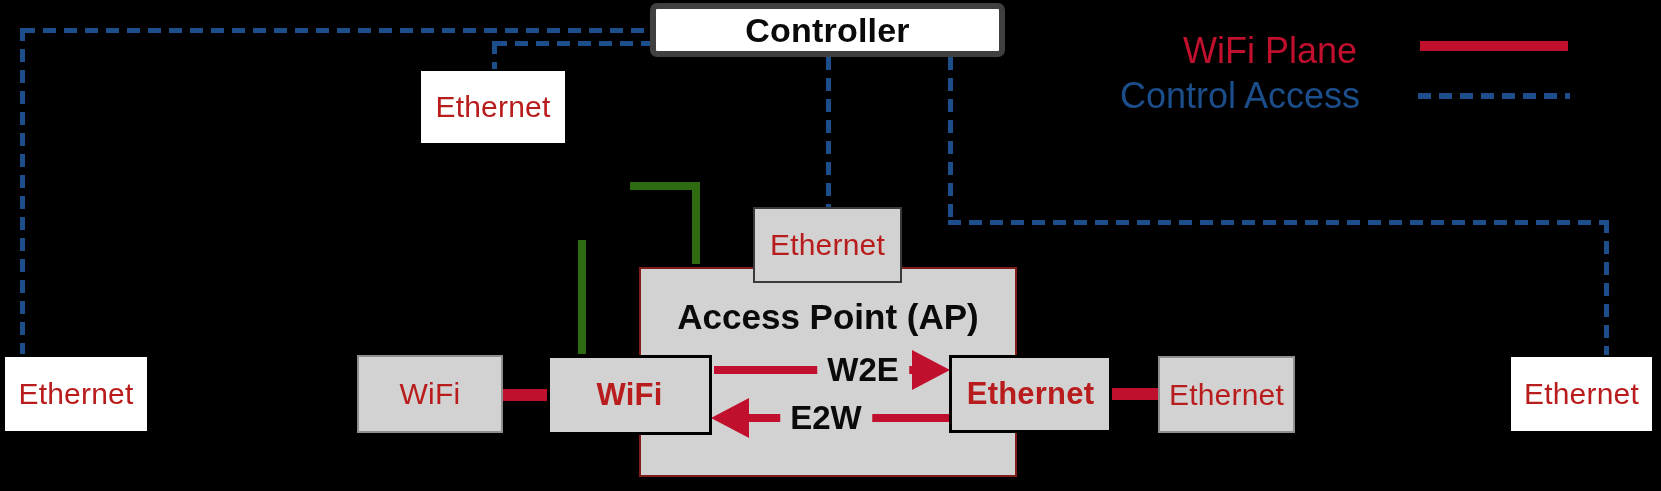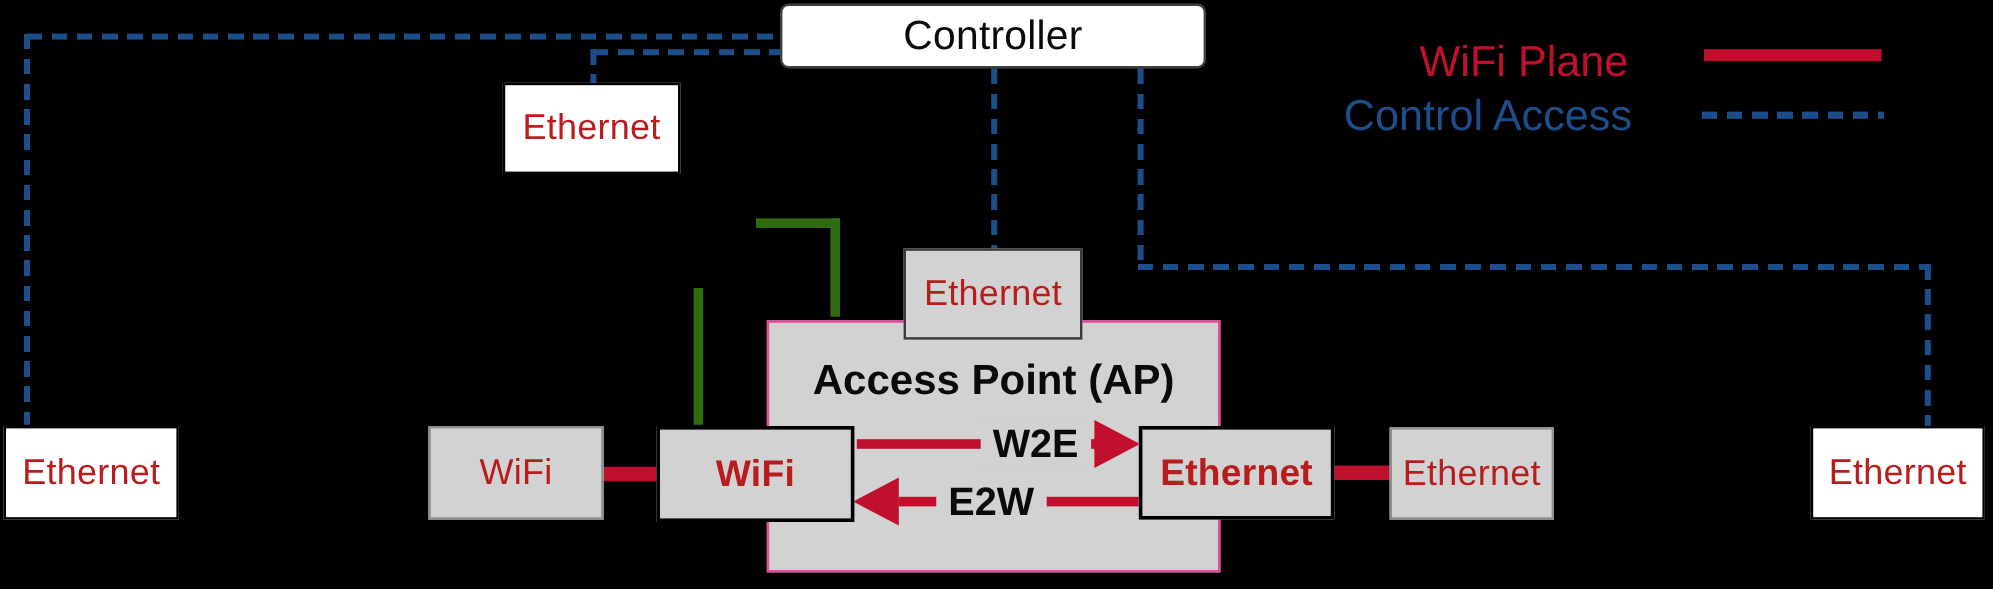--- a/index.html
+++ b/index.html
@@ -7,24 +7,24 @@
     position:relative;width:1661px;height:491px;background:#000;overflow:hidden;
     font-family:"Liberation Sans", sans-serif;
   }
   .box{position:absolute;display:flex;align-items:center;justify-content:center;
        box-sizing:border-box;color:#b91c1c;font-size:30px;letter-spacing:0.2px;}
   .white-box{background:#ffffff;border:2px solid #000;}
   .gray-box{background:#d2d2d2;border:2px solid #8f8f8f;}
   .gray-box-dark{background:#d2d2d2;border:2px solid #3a3a3a;}
   .bold-box{background:#d2d2d2;border:3px solid #000;font-weight:bold;font-size:31px;}
   .controller{
-    background:#fff;border:2px solid #404040;border-radius:7px;
-    font-size:34px;color:#0a0a0a;
+    background:#fff;border:6px solid #404040;border-radius:7px;
+    font-size:34px;color:#0a0a0a;font-weight:bold;
   }
-  .ap-box{position:absolute;background:#d2d2d2;border:2px solid #ec4899;box-sizing:border-box;}
+  .ap-box{position:absolute;background:#d2d2d2;border:2px solid #7f1d1d;box-sizing:border-box;}
   .ap-title{position:absolute;width:100%;text-align:center;top:28px;
             font-size:35px;font-weight:bold;color:#0a0a0a;}
   .hdash{position:absolute;height:5px;
          background:repeating-linear-gradient(90deg,#1b4e8a 0 13px,transparent 13px 21px);}
   .vdash{position:absolute;width:5px;
          background:repeating-linear-gradient(180deg,#1b4e8a 0 13px,transparent 13px 21px);}
   .redline{position:absolute;background:#c0102e;}
   .red-arrowhead-right{position:absolute;width:0;height:0;
     border-top:20px solid transparent;border-bottom:20px solid transparent;
     border-left:38px solid #c0102e;}

